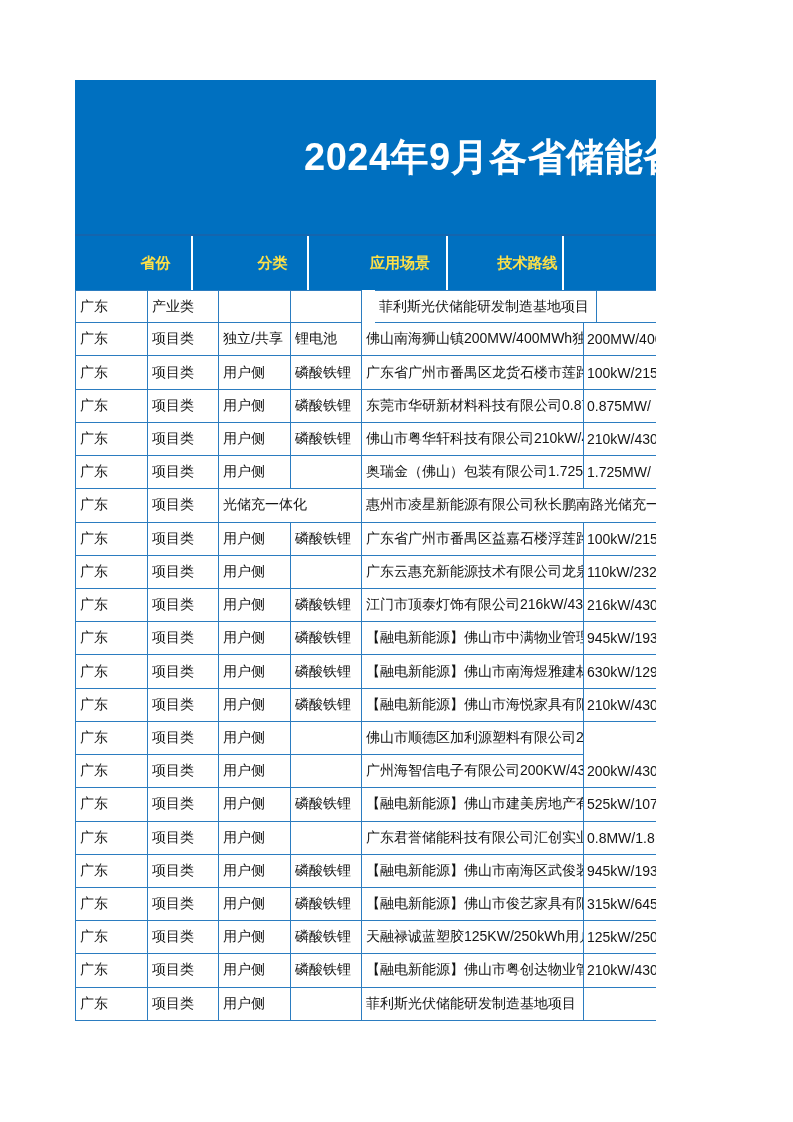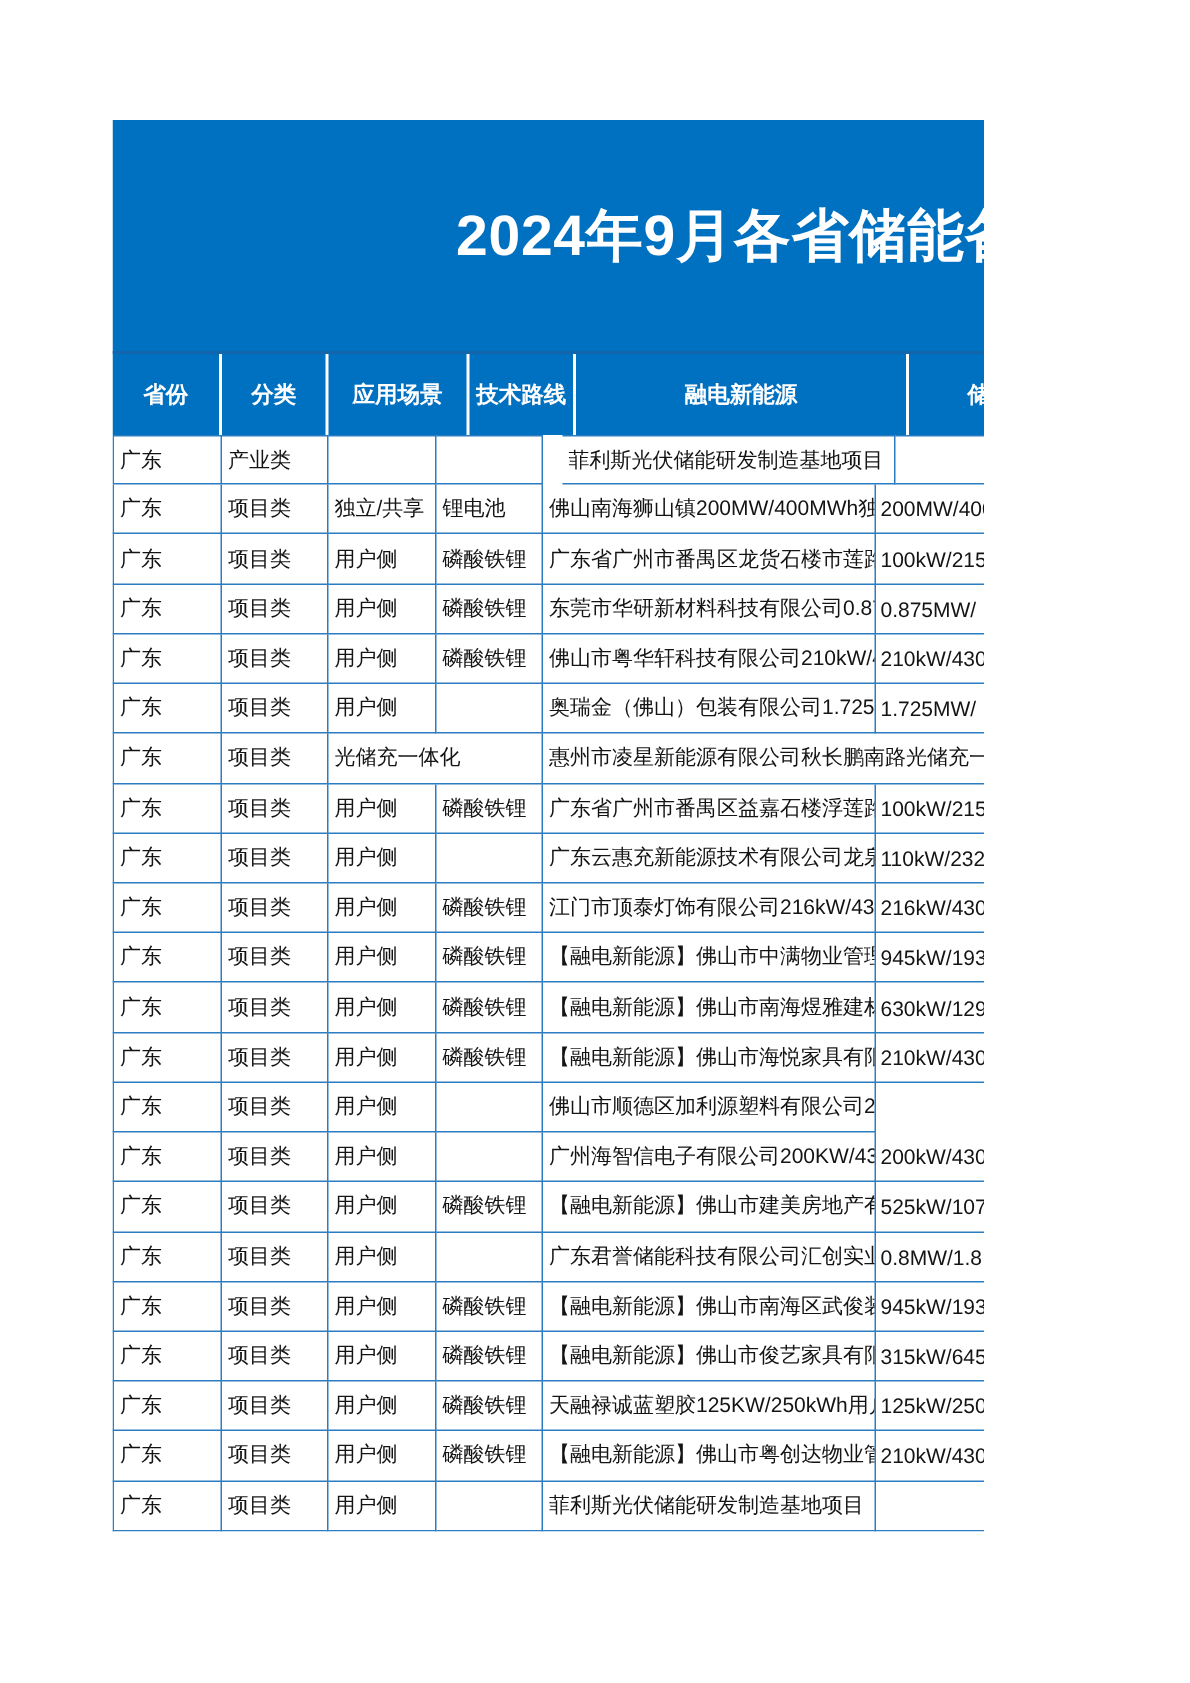--- a/index.html
+++ b/index.html
@@ -20,22 +20,22 @@
     font-size:38px;font-weight:bold;color:#ffffff;white-space:nowrap;
     letter-spacing:0.5px;
   }
   .header-row{
     display:flex;height:56px;background:#0070C0;box-sizing:border-box;
     border-top:2px solid #1565ad;
   }
   .hcell{
     box-sizing:border-box;height:100%;
     display:flex;align-items:center;justify-content:center;
-    color:#ffffff;font-weight:bold;font-size:15px;
-    border-right:2px solid #ffffff;flex:0 0 auto;white-space:nowrap;
+    color:#fde047;font-weight:bold;font-size:15px;
+    border-right:2px solid #ffffff;flex:0 0 auto;white-space:nowrap;margin-left:45px;
   }
   .row{
     display:flex;height:33.23px;background:#ffffff;box-sizing:border-box;
   }
   .cell{
     box-sizing:border-box;height:100%;flex:0 0 auto;
     display:flex;align-items:center;
     padding-left:4px;font-size:14px;color:#141414;
     border-right:1px solid #2b7cc0;border-bottom:1px solid #2b7cc0;
     white-space:nowrap;overflow:hidden;

